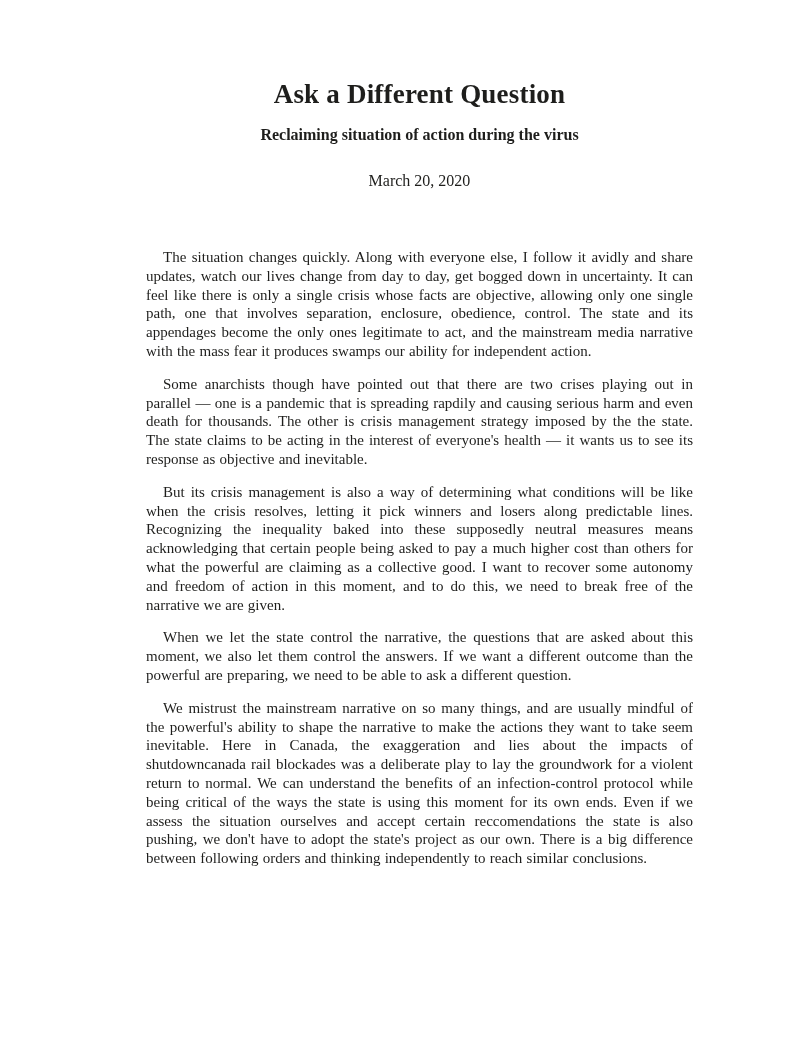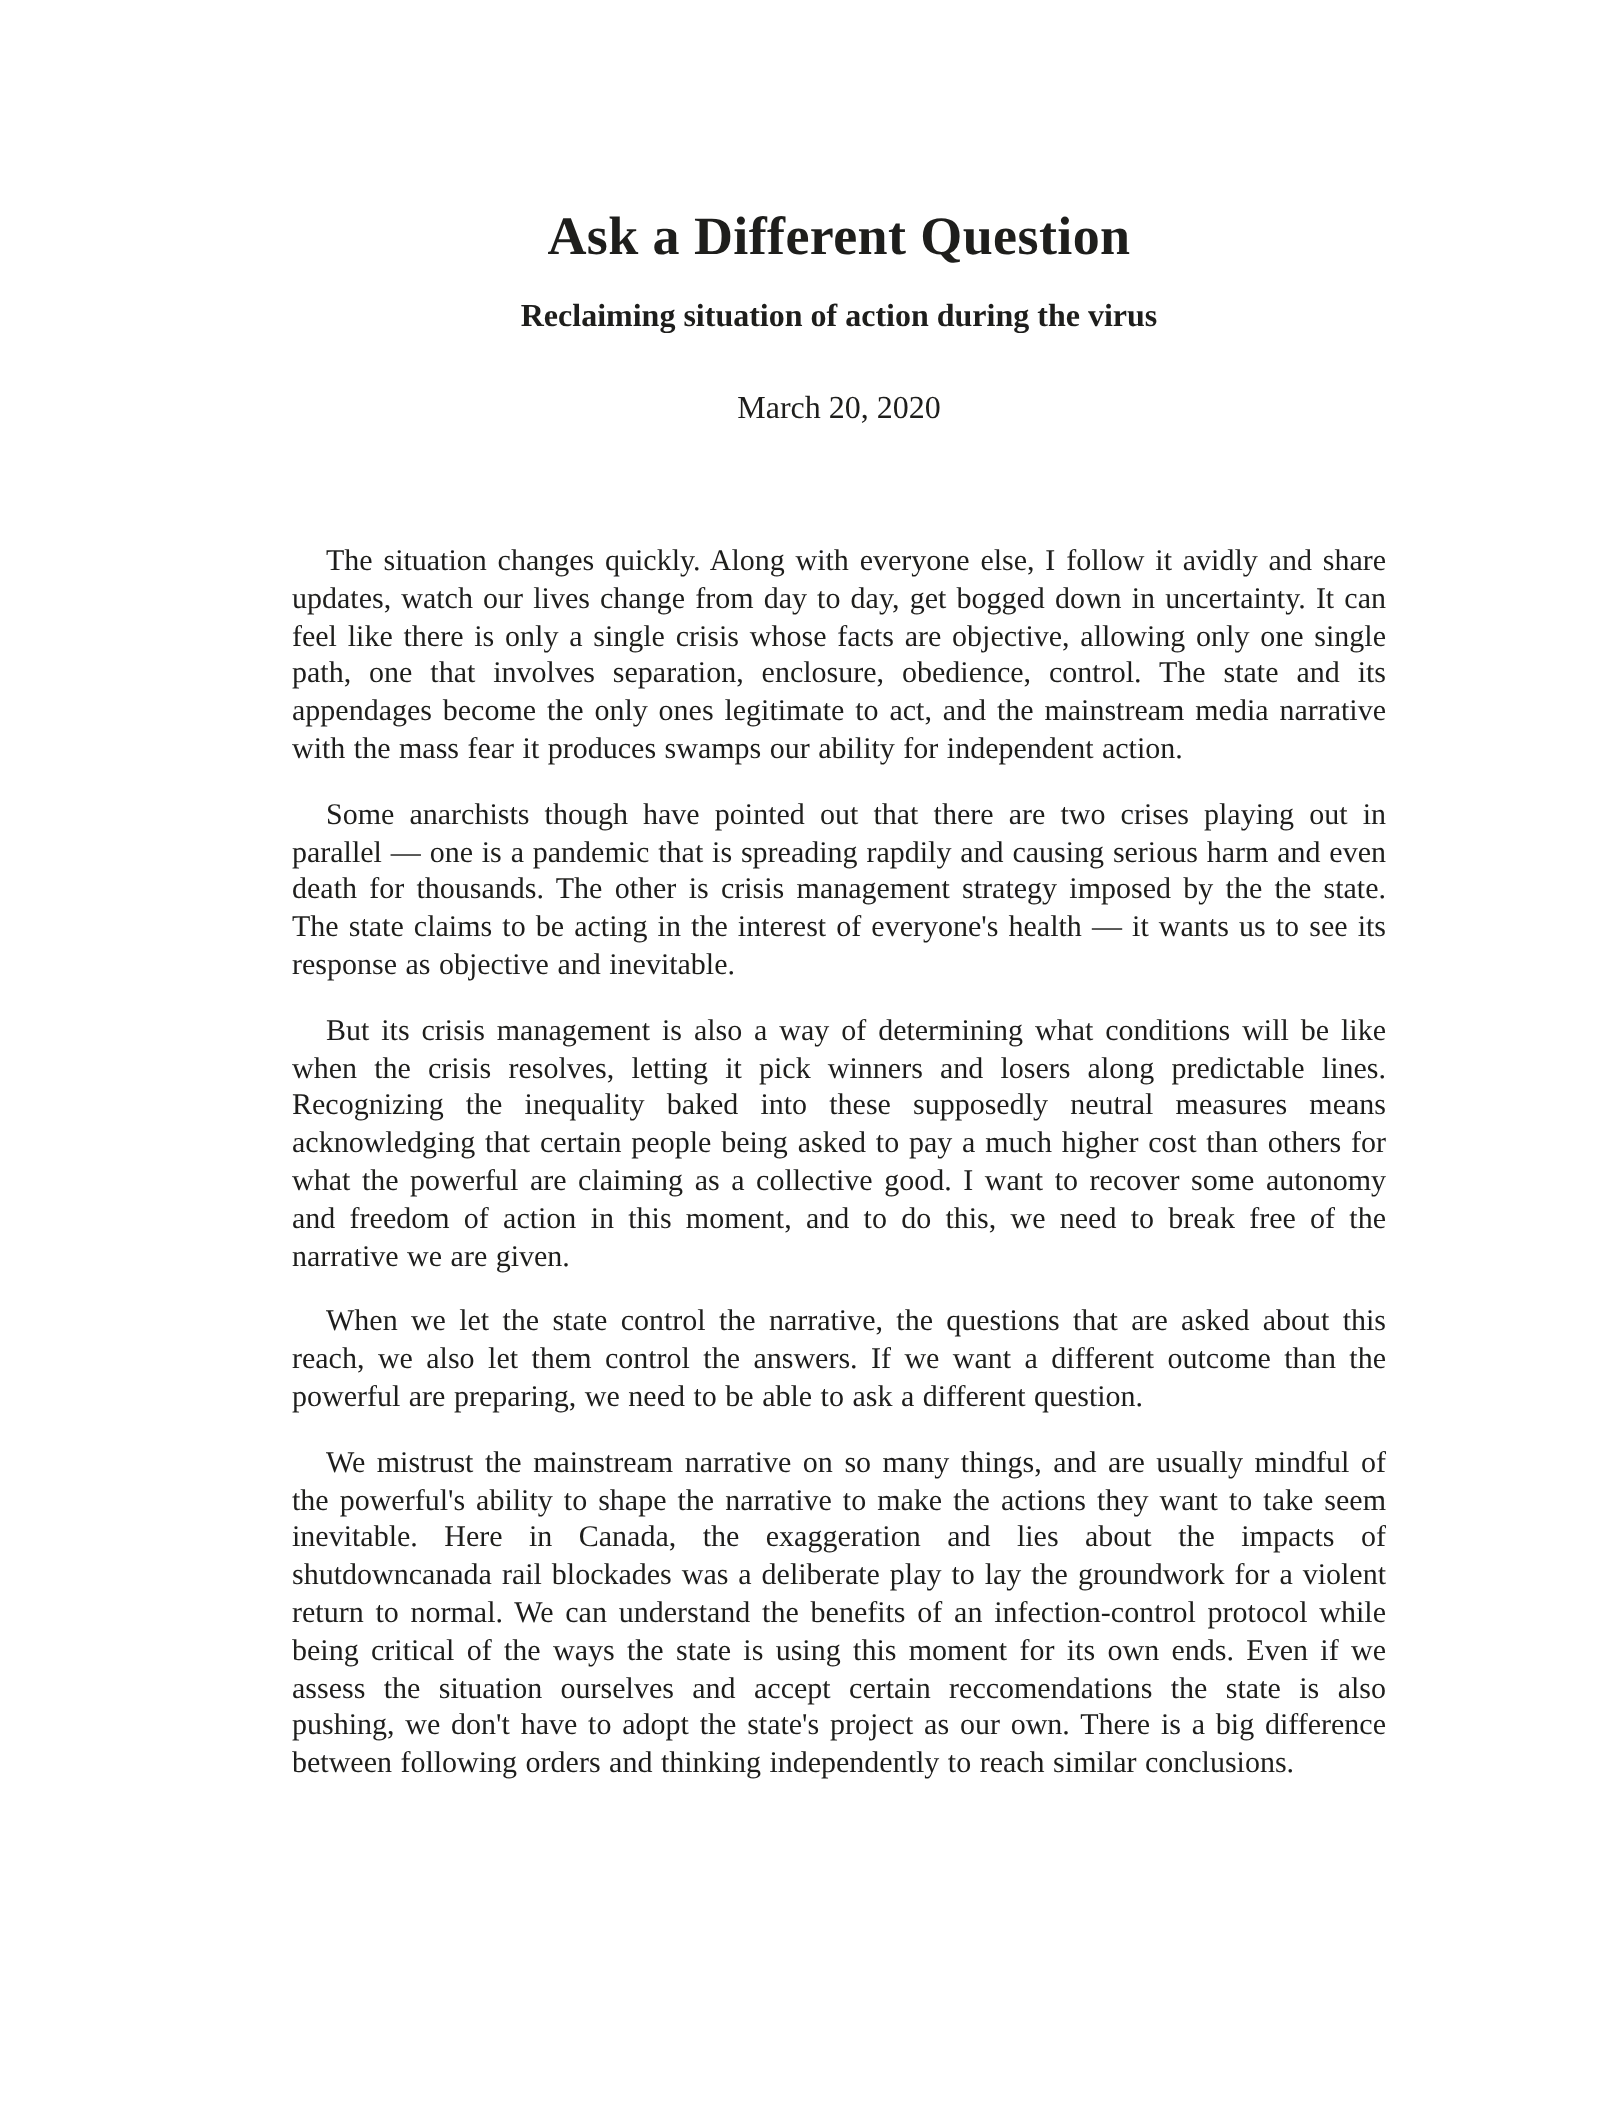--- a/index.html
+++ b/index.html
@@ -15,21 +15,21 @@
     color: #1e1e1c;
     font-family: "Liberation Serif", "DejaVu Serif", serif;
     overflow: hidden;
   }
   .column {
     margin-left: 132px;
     width: 575px;
   }
   .doc-title {
     margin: 0;
-    padding-top: 102px;
+    padding-top: 78px;
     font-size: 27px;
     line-height: 32px;
     font-weight: bold;
     text-align: center;
     letter-spacing: 0.2px;
   }
   .doc-subtitle {
     margin: 15px 0 0 0;
     font-size: 16px;
     line-height: 19px;
@@ -65,17 +65,17 @@
 
 <div class="page">
   <div class="column">
     <h1 class="doc-title">Ask a Different Question</h1>
     <h2 class="doc-subtitle">Reclaiming situation of action during the virus</h2>
     <div class="doc-date">March 20, 2020</div>
     <div class="doc-body">
       <p>The situation changes quickly. Along with everyone else, I follow it avidly and share updates, watch our lives change from day to day, get bogged down in uncertainty. It can feel like there is only a single crisis whose facts are objective, allowing only one single path, one that involves separation, enclosure, obedience, control. The state and its appendages become the only ones legitimate to act, and the mainstream media narrative with the mass fear it produces swamps our ability for independent action.</p>
       <p>Some anarchists though have pointed out that there are two crises playing out in parallel — one is a pandemic that is spreading rapdily and causing serious harm and even death for thousands. The other is crisis management strategy imposed by the the state. The state claims to be acting in the interest of everyone's health — it wants us to see its response as objective and inevitable.</p>
       <p>But its crisis management is also a way of determining what conditions will be like when the crisis resolves, letting it pick winners and losers along predictable lines. Recognizing the inequality baked into these supposedly neutral measures means acknowledging that certain people being asked to pay a much higher cost than others for what the powerful are claiming as a collective good. I want to recover some autonomy and freedom of action in this moment, and to do this, we need to break free of the narrative we are given.</p>
-      <p>When we let the state control the narrative, the questions that are asked about this reach, we also let them control the answers. If we want a different outcome than the powerful are preparing, we need to be able to ask a different question.</p>
+      <p>When we let the state control the narrative, the questions that are asked about this moment, we also let them control the answers. If we want a different outcome than the powerful are preparing, we need to be able to ask a different question.</p>
       <p>We mistrust the mainstream narrative on so many things, and are usually mindful of the powerful's ability to shape the narrative to make the actions they want to take seem inevitable. Here in Canada, the exaggeration and lies about the impacts of shutdowncanada rail blockades was a deliberate play to lay the groundwork for a violent return to normal. We can understand the benefits of an infection-control protocol while being critical of the ways the state is using this moment for its own ends. Even if we assess the situation ourselves and accept certain reccomendations the state is also pushing, we don't have to adopt the state's project as our own. There is a big difference between following orders and thinking independently to reach similar conclusions.</p>
     </div>
   </div>
 </div>
 
 </body></html>

